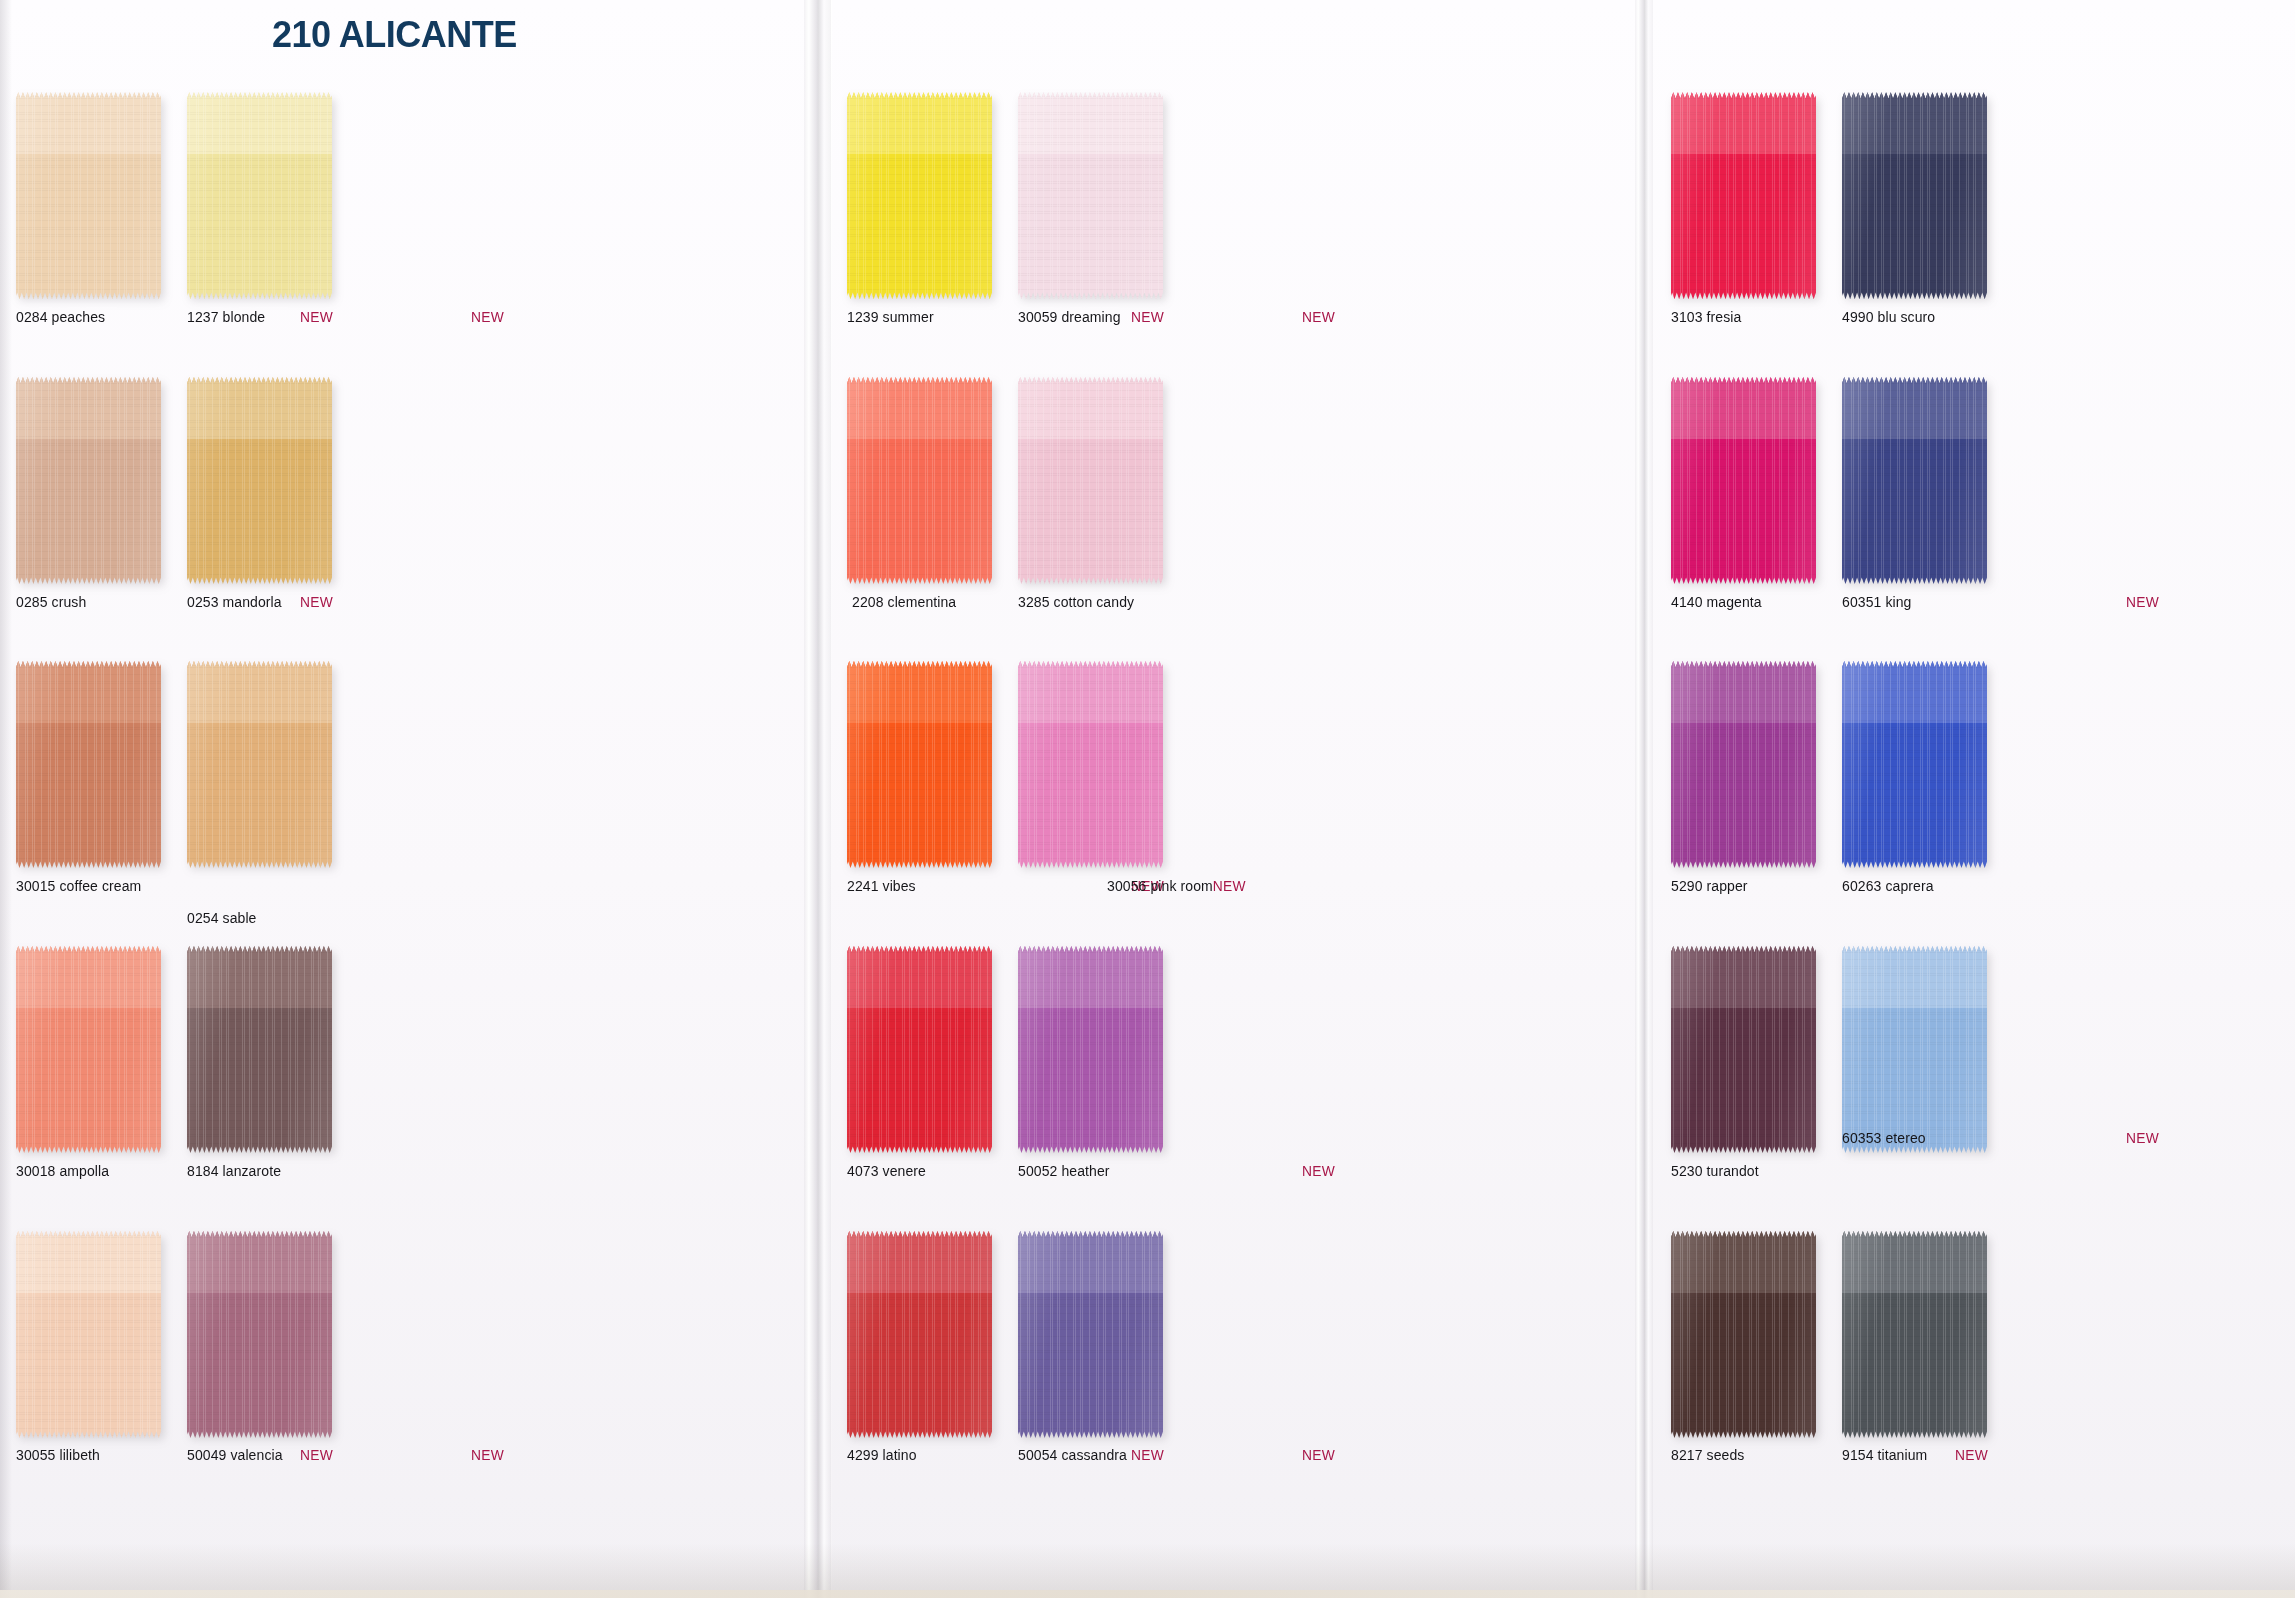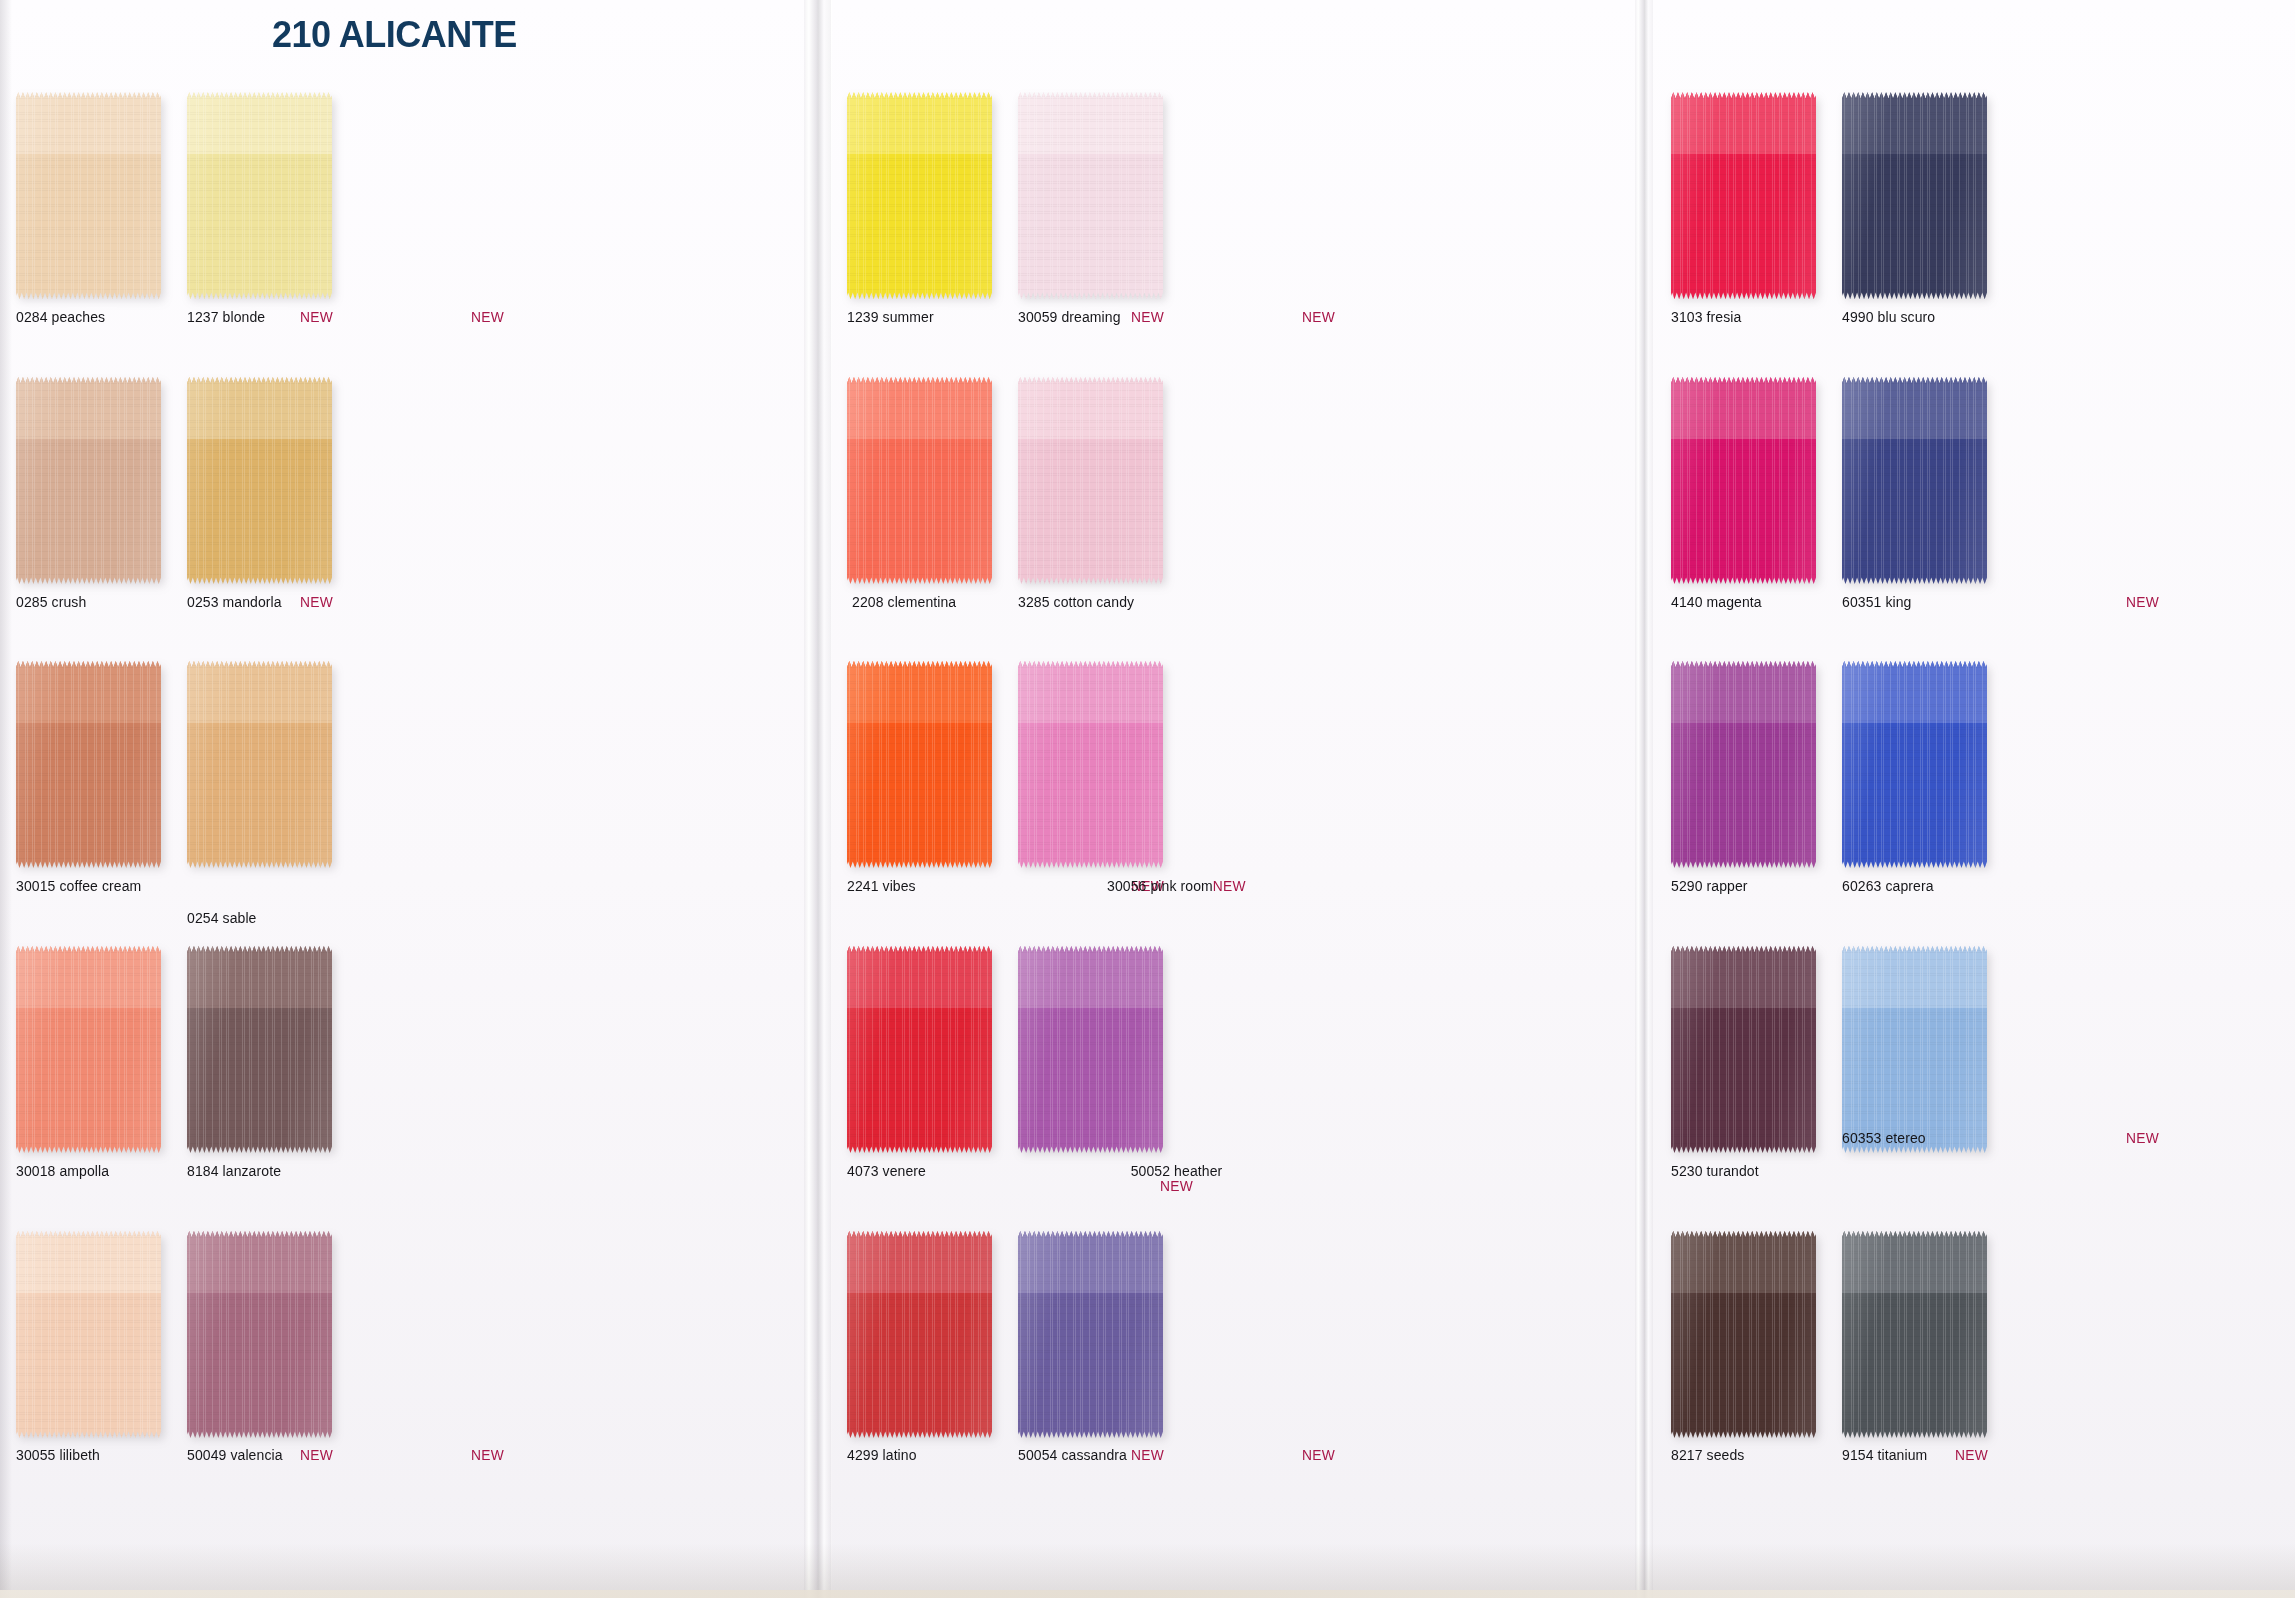--- a/index.html
+++ b/index.html
@@ -402,21 +402,21 @@
       <div class="swatch-cell" style="left: 1018px; top: 863px; width: 145px; height: 207px;">
         <div class="swatch">
           <div class="fabric">
             <div class="body-col" style="background: rgb(168, 88, 171);"></div>
             <div class="fold" style="background: rgb(184, 117, 185);"></div>
             <div class="mesh"></div>
             <div class="sheen"></div>
           </div>
         </div>
       </div>
-      <div class="label-row" style="left: 1018px; top: 1080px; width: 317px; flex-direction: column;">
+      <div class="label-row" style="left: 1018px; top: 1080px; width: 317px;">
         <span class="sw-name">50052 heather</span>
         <span class="sw-new">NEW</span>
       </div>
       <div class="swatch-cell" style="left: 847px; top: 1148px; width: 145px; height: 207px;">
         <div class="swatch">
           <div class="fabric">
             <div class="body-col" style="background: rgb(204, 54, 57);"></div>
             <div class="fold" style="background: rgb(214, 83, 90);"></div>
             <div class="mesh"></div>
             <div class="sheen"></div>

